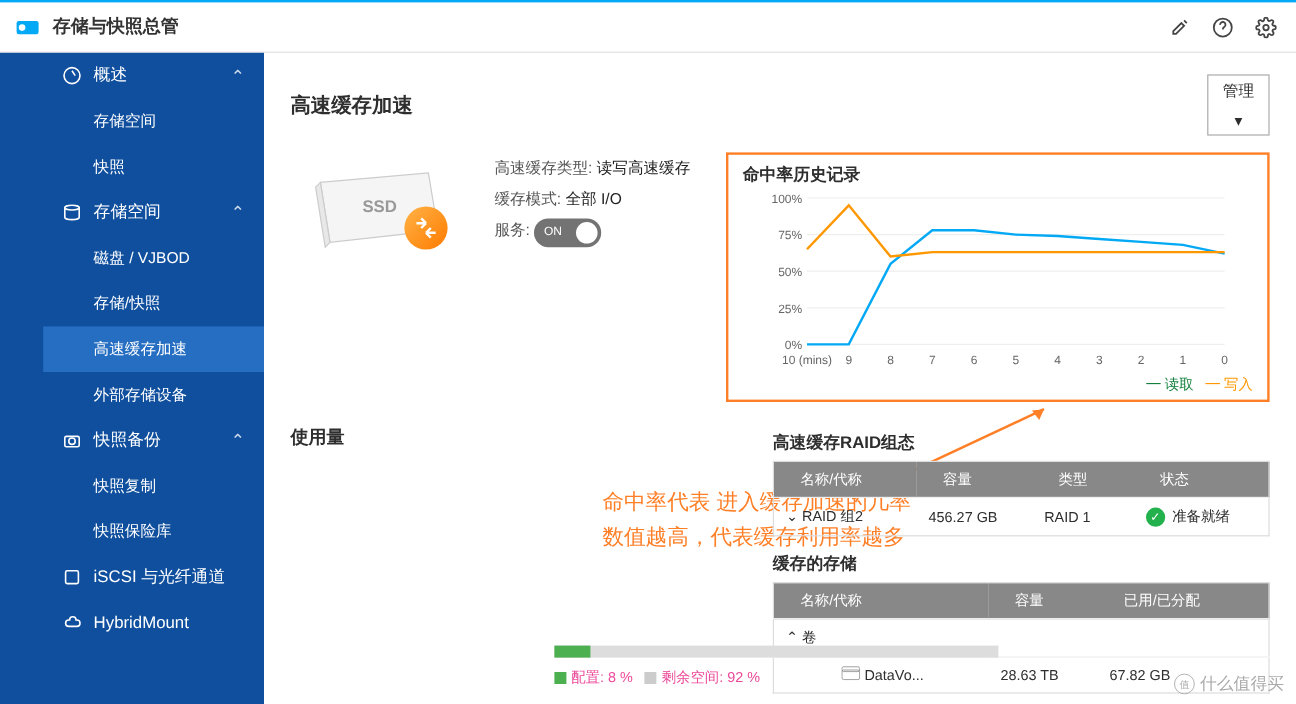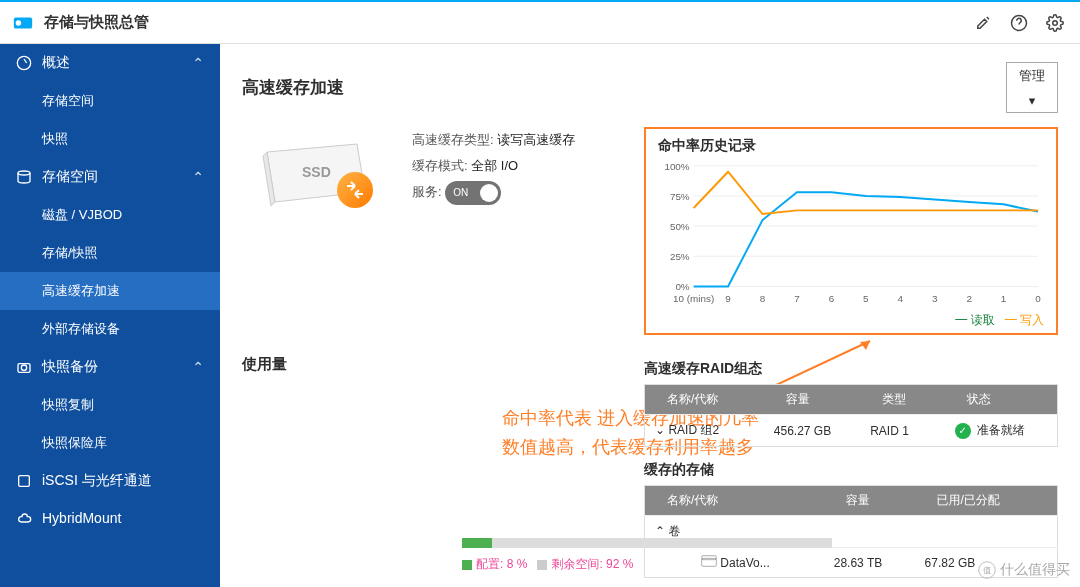--- a/index.html
+++ b/index.html
@@ -5,41 +5,41 @@
     * { margin: 0; padding: 0; box-sizing: border-box; font-family: "Microsoft YaHei", sans-serif; }
     body { width: 1080px; height: 587px; background: #fff; overflow: hidden; font-size: 13px; color: #2e2e2e; }
     
     .titlebar { height: 44px; background: #fff; border-bottom: 1px solid #e0e0e0; border-top: 2px solid #03a9f4; display: flex; align-items: center; padding: 0 12px; gap: 10px; }
     .titlebar .app-title { font-weight: bold; font-size: 15px; color: #333; }
     .titlebar .spacer { flex: 1; }
     .titlebar .icon-btn { width: 26px; height: 26px; display: flex; align-items: center; justify-content: center; cursor: pointer; color: #444; }
     
     .container { display: flex; height: calc(100% - 44px); }
     
-    .sidebar { width: 220px; background: #0f4f9e; color: #fff; overflow-y: auto; }
+    .sidebar { width: 220px; background: #0f4f9e; color: #fff; overflow-y: auto; padding-left: 36px; }
     .sb-item { display: flex; align-items: center; padding: 10px 16px; cursor: pointer; font-size: 14px; gap: 10px; }
     .sb-item.head { font-weight: 500; }
     .sb-item.sub { padding-left: 42px; font-size: 13px; background: #0f4f9e; }
     .sb-item.active { background: #256ec2; }
     .sb-item .chev { margin-left: auto; opacity: 0.8; }
     
     .main { flex: 1; padding: 18px 22px; overflow: auto; position: relative; }
     .main-header { display: flex; align-items: center; margin-bottom: 14px; }
     .main-title { font-size: 17px; font-weight: bold; }
     .manage-btn { margin-left: auto; border: 1px solid #aaa; padding: 4px 12px; background: #fff; cursor: pointer; display: flex; align-items: center; gap: 8px; flex-direction: column; }
     
     .top-row { display: flex; gap: 20px; }
     .ssd-block { display: flex; gap: 20px; align-items: flex-start; }
     .ssd-img { width: 150px; height: 100px; display: flex; align-items: center; justify-content: center; }
     .ssd-info { font-size: 13px; line-height: 2; color: #555; }
     .ssd-info .val { color: #222; }
     .toggle { display: inline-flex; align-items: center; width: 56px; height: 24px; background: #737373; border-radius: 12px; color: #fff; font-size: 10px; padding-left: 8px; position: relative; }
     .toggle::after { content: ""; position: absolute; right: 3px; width: 18px; height: 18px; background: #fff; border-radius: 50%; }
     
-    .chart-box { border: 2px solid #ff7f27; padding: 8px 12px 4px; width: 414px; position: relative; }
+    .chart-box { border: 2px solid #ff7f27; padding: 8px 12px 4px; width: 453px; position: relative; }
     .chart-title { font-weight: bold; font-size: 14px; margin-bottom: 4px; }
     .chart-svg { width: 100%; height: 150px; }
     .chart-legend { text-align: right; font-size: 12px; color: #666; }
     .leg-read { color: #15803d; } .leg-write { color: #ff9800; }
     
     .annotation { position: absolute; left: 282px; top: 360px; color: #ff7f27; font-size: 18px; line-height: 1.6; }
     .arrow-line { position: absolute; left: 490px; top: 292px; }
     
     .usage-title { font-weight: bold; font-size: 15px; margin: 20px 0 10px; }
     

